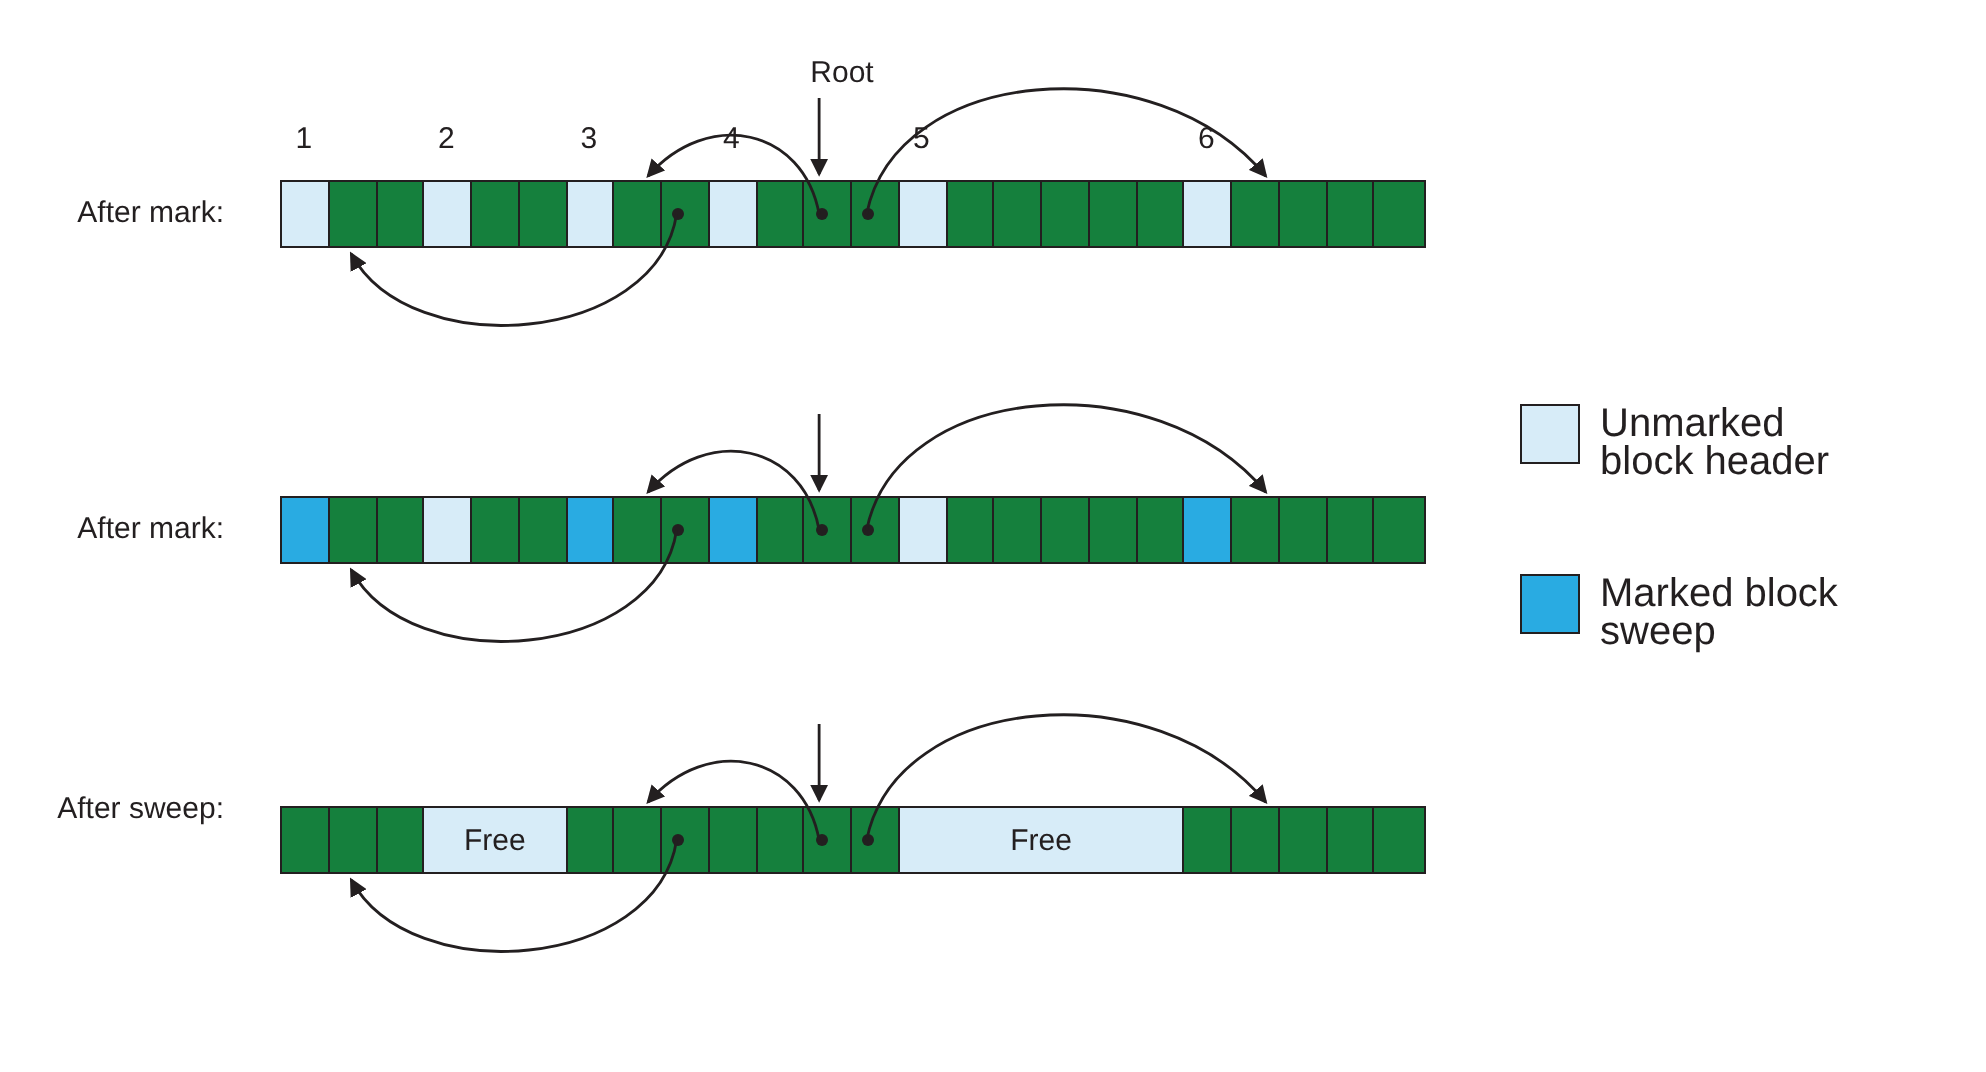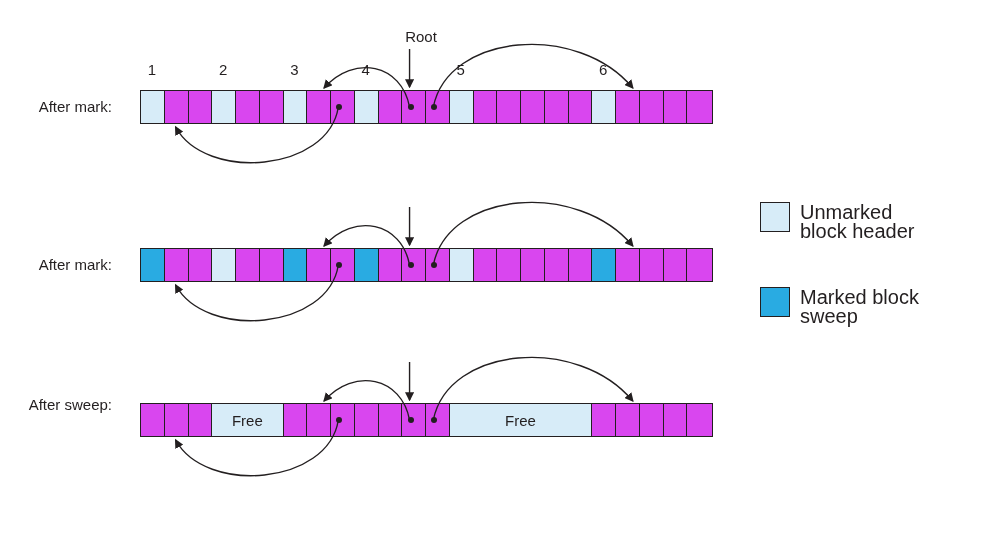--- a/index.html
+++ b/index.html
@@ -7,21 +7,21 @@
     position: relative; width: 993px; height: 536px;
     background: #ffffff; overflow: hidden;
     font-family: "Liberation Sans", sans-serif; color: #231f20;
   }
   .row-label {
     position: absolute; left: 0; width: 112px; text-align: right;
     font-size: 15px; line-height: 34px; white-space: nowrap;
   }
   .heap {
     position: absolute; height: 34px; width: 573px; box-sizing: border-box;
-    border: 1.5px solid #231f20; display: flex; background: #d946ef; z-index: 1;
+    border: 1.5px solid #231f20; display: flex; background: #15803d; z-index: 1;
   }
   .seg {
     box-sizing: border-box; height: 100%; flex: 0 0 auto;
     border-right: 1.5px solid #231f20; position: relative;
     display: flex; align-items: center; justify-content: center;
   }
   .seg:last-child { border-right: none; }
   .dot {
     position: absolute; width: 6px; height: 6px; border-radius: 50%;
     background: #231f20; top: 50%; margin-top: -3px;

